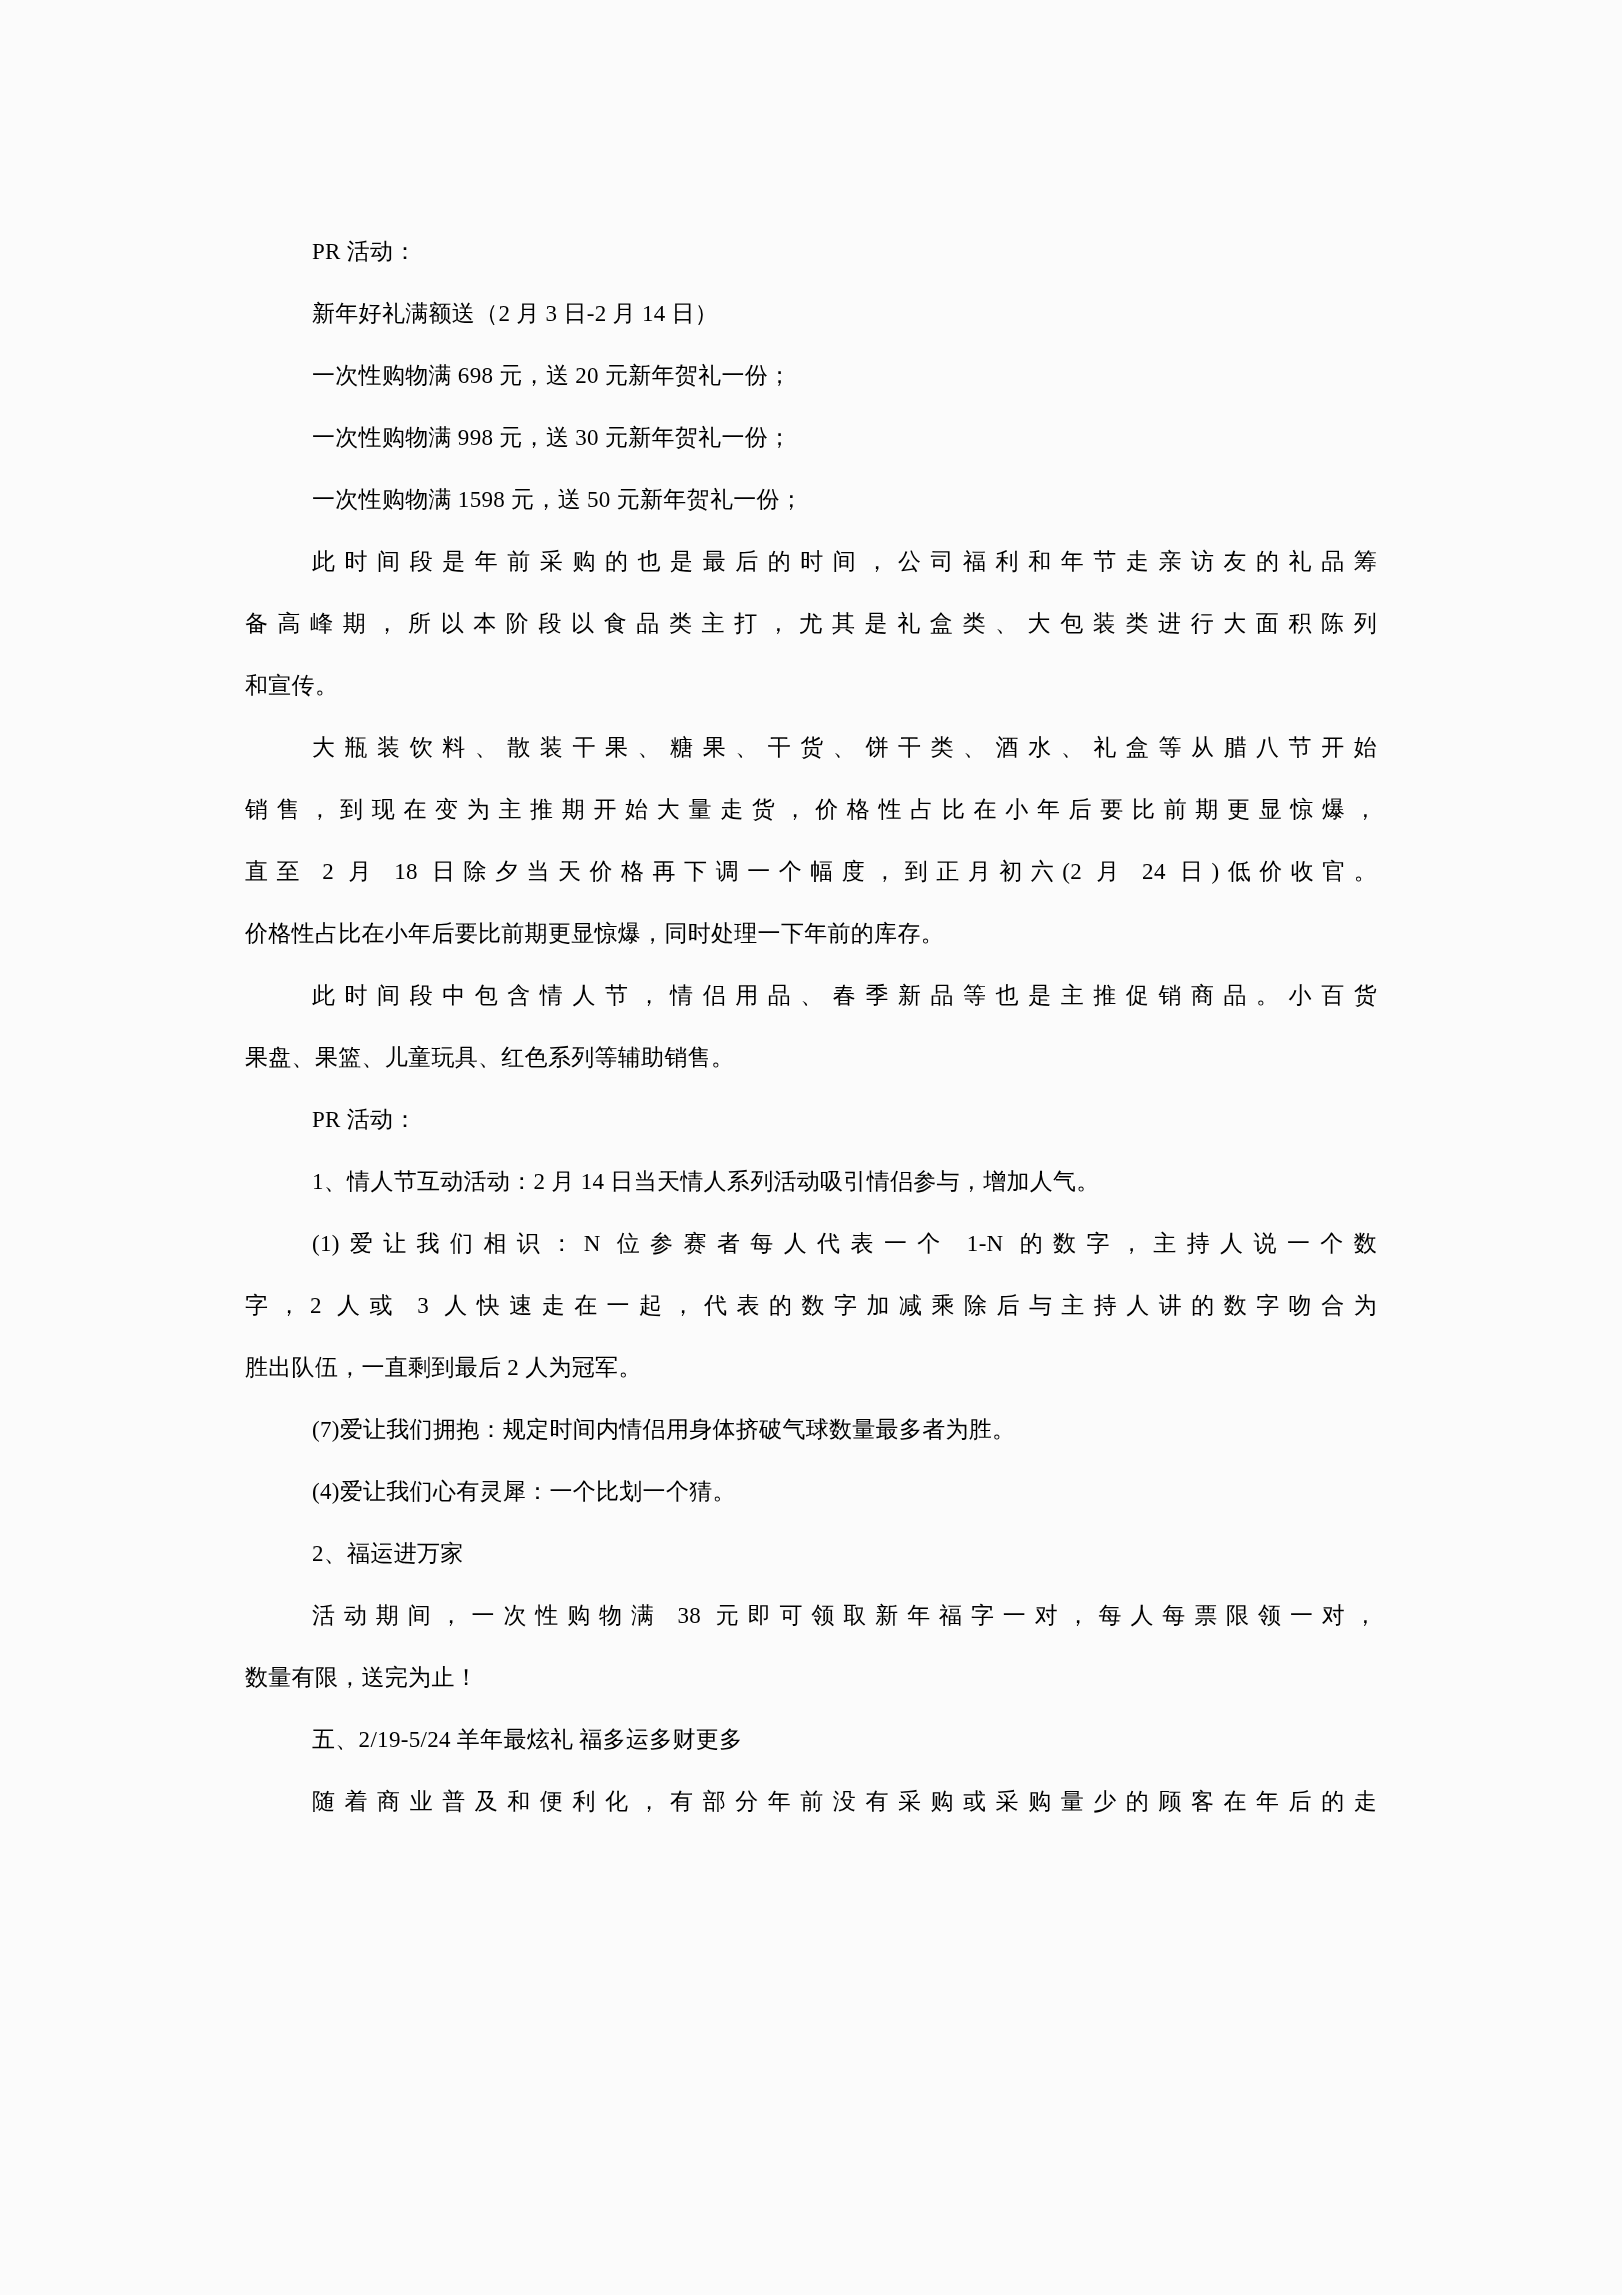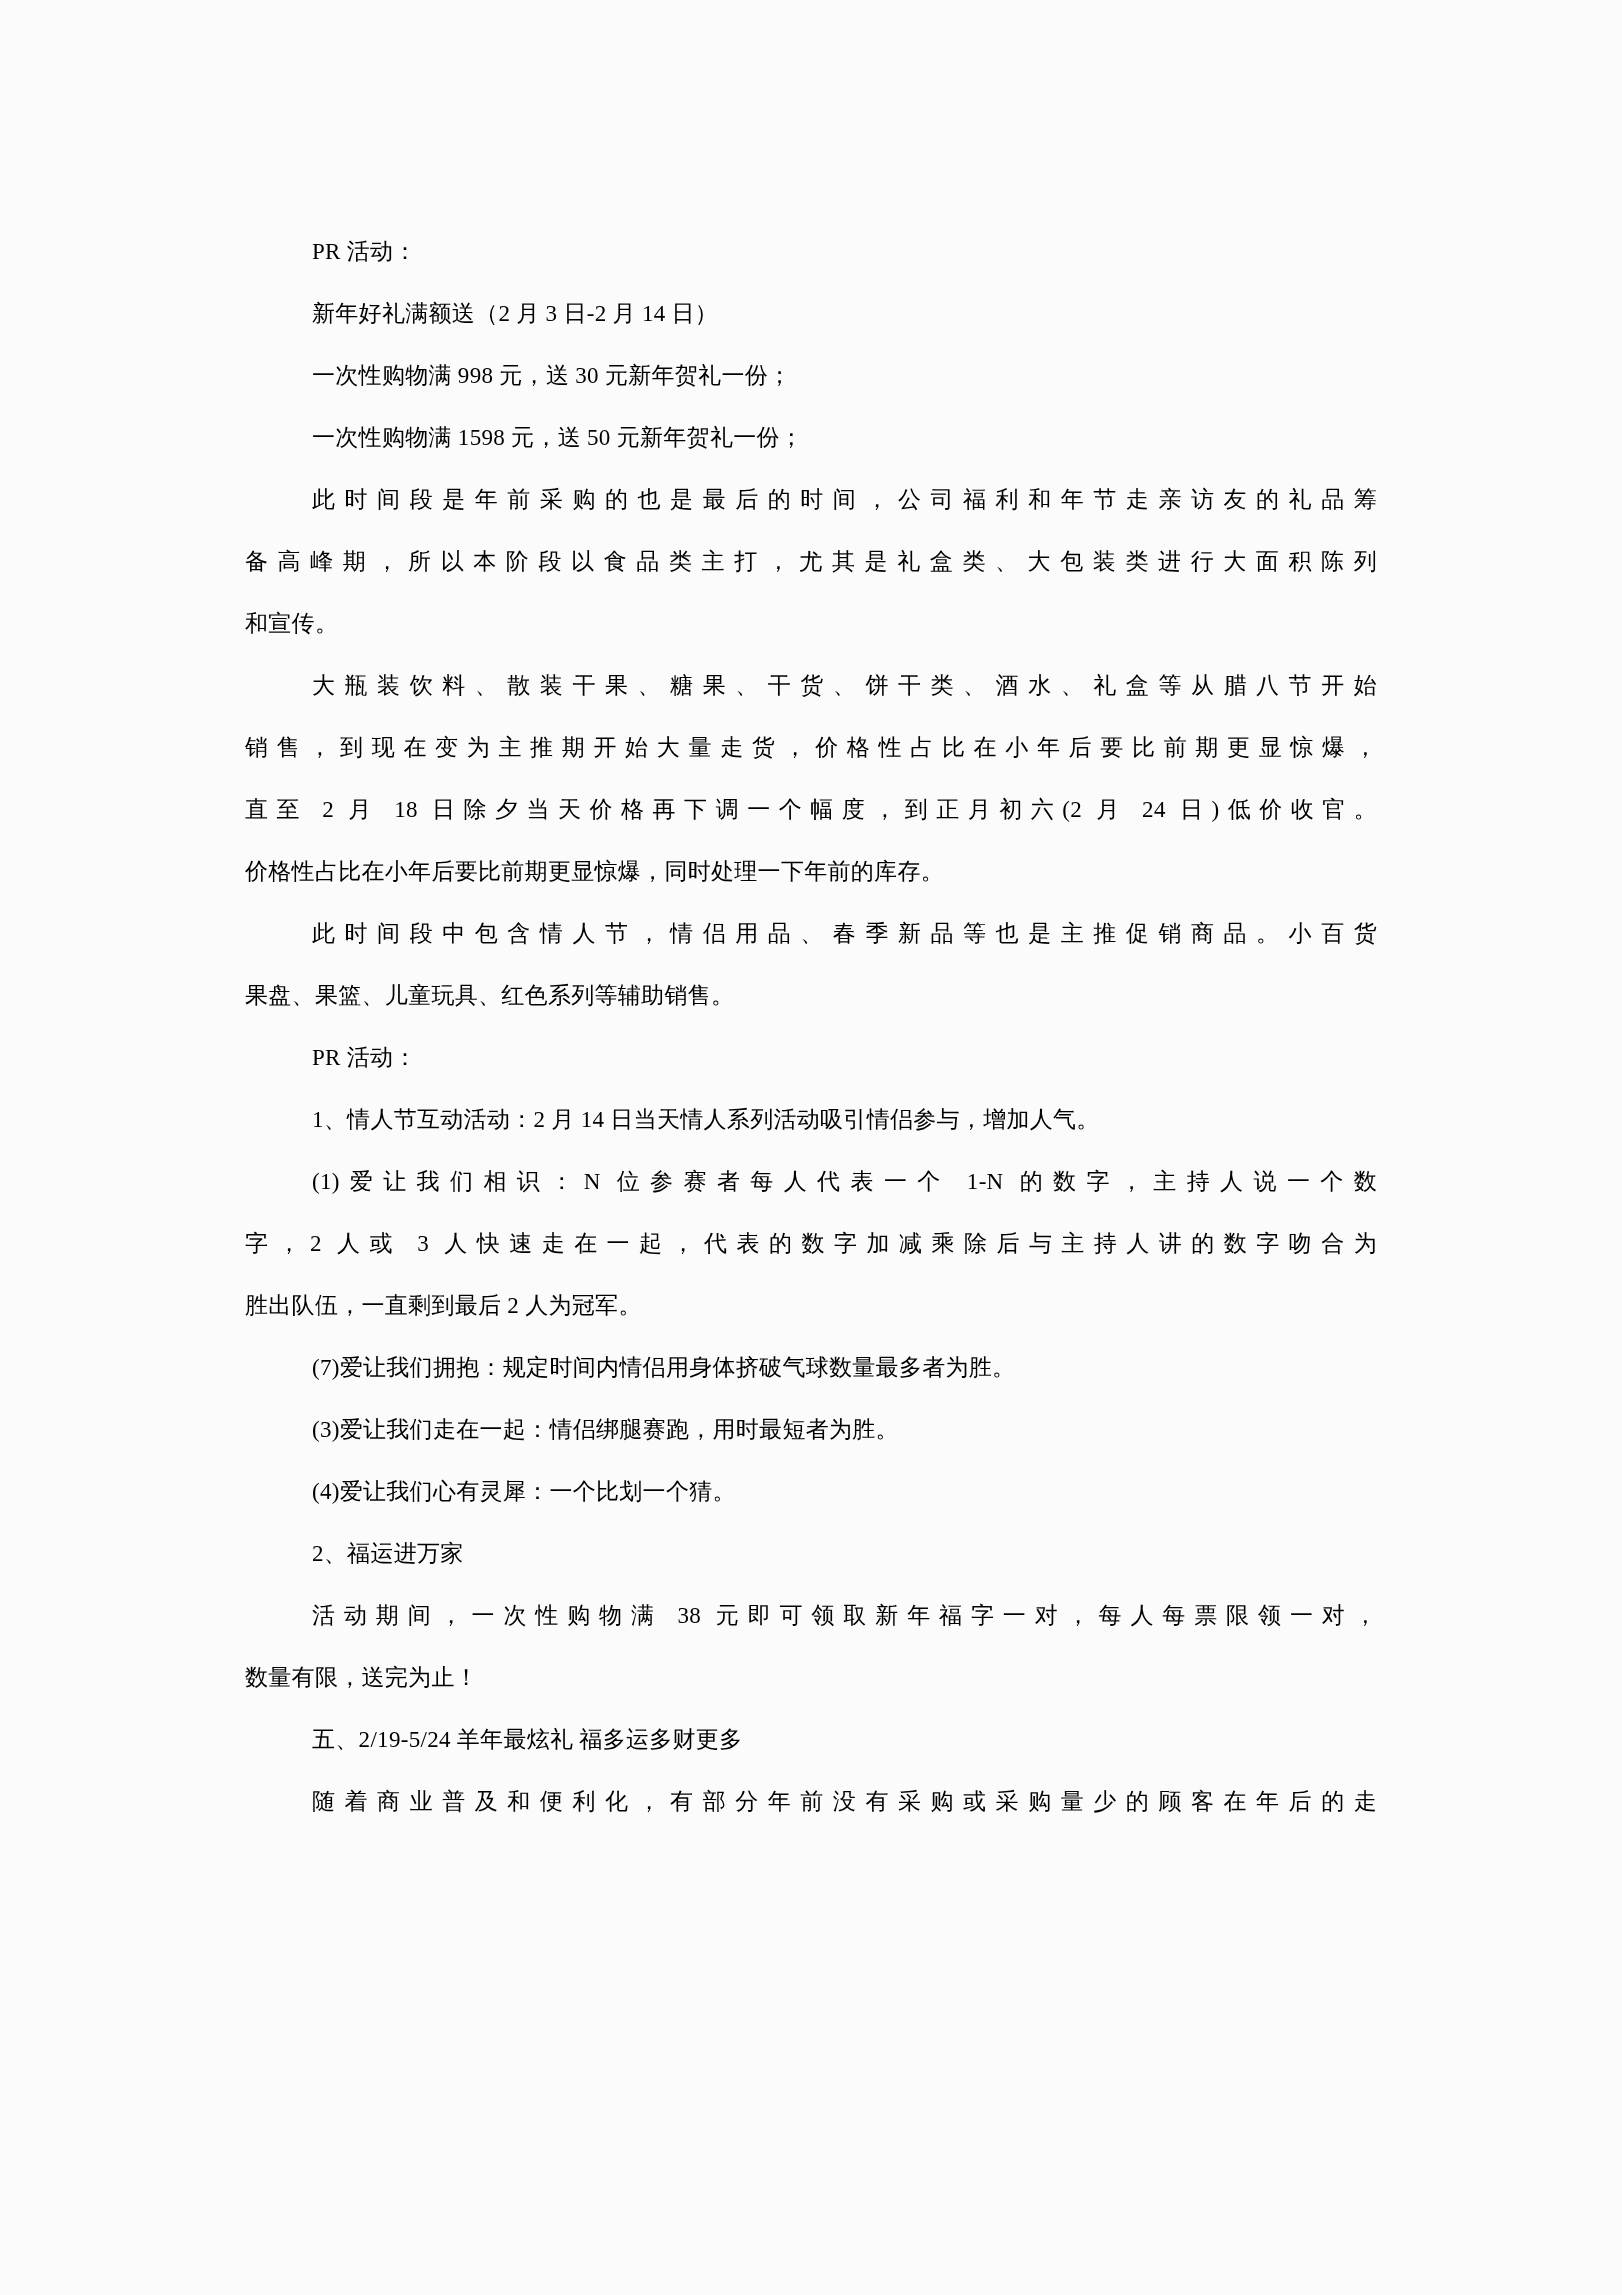--- a/index.html
+++ b/index.html
@@ -37,38 +37,38 @@
     text-align-last: justify;
   }
 </style>
 </head>
 <body>
 
 <div class="page">
   <div class="content" id="doc-content">
       <div class="line i">PR 活动：</div>
       <div class="line i">新年好礼满额送（2 月 3 日-2 月 14 日）</div>
+      <div class="line i">一次性购物满 698 元，送 20 元新年贺礼一份；</div>
       <div class="line i">一次性购物满 998 元，送 30 元新年贺礼一份；</div>
       <div class="line i">一次性购物满 1598 元，送 50 元新年贺礼一份；</div>
       <div class="line i j">此时间段是年前采购的也是最后的时间，公司福利和年节走亲访友的礼品筹</div>
       <div class="line j">备高峰期，所以本阶段以食品类主打，尤其是礼盒类、大包装类进行大面积陈列</div>
       <div class="line">和宣传。</div>
       <div class="line i j">大瓶装饮料、散装干果、糖果、干货、饼干类、酒水、礼盒等从腊八节开始</div>
       <div class="line j">销售，到现在变为主推期开始大量走货，价格性占比在小年后要比前期更显惊爆，</div>
       <div class="line j">直至 2 月 18 日除夕当天价格再下调一个幅度，到正月初六(2 月 24 日)低价收官。</div>
       <div class="line">价格性占比在小年后要比前期更显惊爆，同时处理一下年前的库存。</div>
       <div class="line i j">此时间段中包含情人节，情侣用品、春季新品等也是主推促销商品。小百货</div>
       <div class="line">果盘、果篮、儿童玩具、红色系列等辅助销售。</div>
       <div class="line i">PR 活动：</div>
       <div class="line i">1、情人节互动活动：2 月 14 日当天情人系列活动吸引情侣参与，增加人气。</div>
       <div class="line i j">(1)爱让我们相识：N 位参赛者每人代表一个 1-N 的数字，主持人说一个数</div>
       <div class="line j">字，2 人或 3 人快速走在一起，代表的数字加减乘除后与主持人讲的数字吻合为</div>
       <div class="line">胜出队伍，一直剩到最后 2 人为冠军。</div>
       <div class="line i">(7)爱让我们拥抱：规定时间内情侣用身体挤破气球数量最多者为胜。</div>
-      <div class="line i">(3)爱让我们走在一起：情侣绑腿赛跑，用时最短者为胜。</div>
       <div class="line i">(4)爱让我们心有灵犀：一个比划一个猜。</div>
       <div class="line i">2、福运进万家</div>
       <div class="line i j">活动期间，一次性购物满 38 元即可领取新年福字一对，每人每票限领一对，</div>
       <div class="line">数量有限，送完为止！</div>
       <div class="line i">五、2/19-5/24 羊年最炫礼 福多运多财更多</div>
       <div class="line i j">随着商业普及和便利化，有部分年前没有采购或采购量少的顾客在年后的走</div>
     </div>
 </div>
 
 

